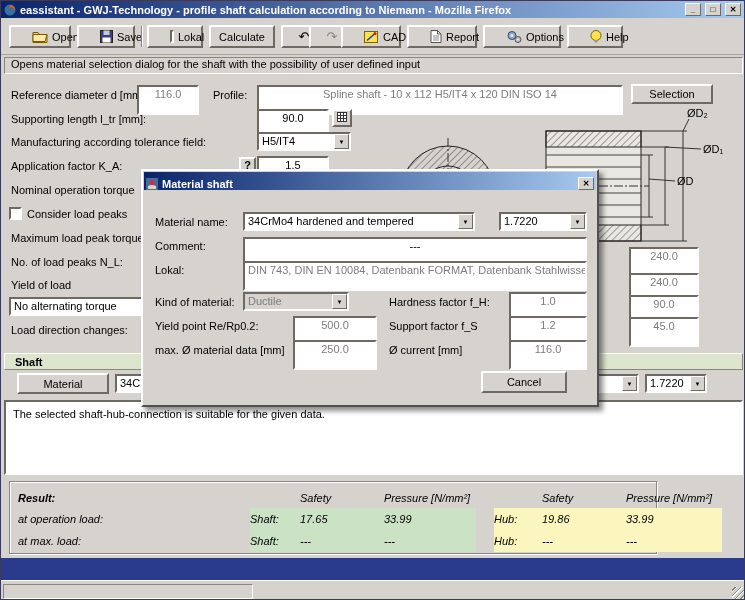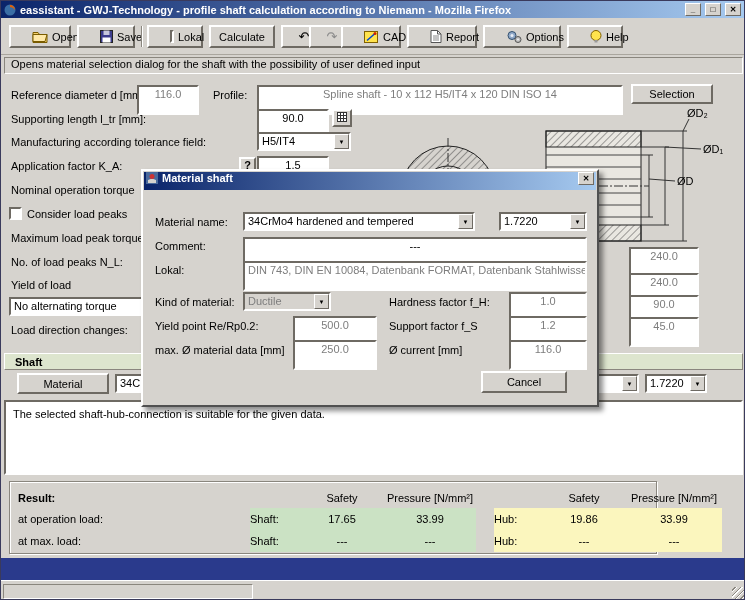--- a/index.html
+++ b/index.html
@@ -48,36 +48,36 @@
   .hintbar { position:absolute; left:3px; top:56px; width:739px; height:17px;
     border:1px solid; border-color:#8a867e #FFFFFF #FFFFFF #8a867e;
     display:flex; align-items:flex-start; padding-left:6px; }
 
   
   .sectionbar { position:absolute; left:3px; top:352px; width:739px; height:17px; background:#DDE5CE;
     border:1px solid; border-color:#FFFFFF #8a867e #8a867e #FFFFFF; display:flex; align-items:center; padding-left:10px; }
   .msgbox { position:absolute; left:3px; top:399px; width:739px; height:75px; background:#fff;
     border:2px solid; border-color:#6E6A63 #FFFFFF #FFFFFF #6E6A63; padding:5px 7px; line-height:14px; }
   .resultbox { position:absolute; left:8px; top:480px; width:648px; height:73px;
-    border:1px solid #8a867e; box-shadow:inset 1px 1px 0 #fff, 1px 1px 0 #fff; }
+    border:1px solid #8a867e; box-shadow:inset 1px 1px 0 #fff, 1px 1px 0 #fff;font-style:italic; }
   .res-row { position:absolute; left:8px; display:grid;
     grid-template-columns:232px 50px 84px 92px 18px 48px 84px 96px;
     height:22px; align-items:center; }
   .res-row .c { height:22px; line-height:22px; white-space:nowrap; }
-  .ctr { text-align:center; }
+  .ctr { }
   .g { background:#CBE2C4; }
   .y { background:#FBF6BE; }
 
   
   .dialog { position:absolute; left:140px; top:168px; width:458px; height:238px; background:#D6D3CE;
     border:2px solid; border-color:#FFFFFF #505050 #505050 #FFFFFF;
     box-shadow:4px 4px 5px rgba(0,0,0,0.45); z-index:50; }
   .dlg-title { position:absolute; left:1px; right:1px; top:1px; height:18px;
     background:linear-gradient(to right,#0A246A,#A6CAF0);
-    color:#fff; display:flex; align-items:flex-start; gap:4px; padding:0 2px; }
+    color:#fff; display:flex; align-items:flex-end; gap:4px; padding:0 2px; }
   .dlg-title .t { font-weight:bold; font-size:11px; flex:1; }
 
   
   .footer { position:absolute; left:0; top:557px; width:745px; height:22px; background:#2A3A8C; }
   .statusbar { position:absolute; left:0; top:579px; width:745px; height:21px; background:#D6D3CE; border-top:1px solid #fff; }
   .statuspanel { position:absolute; left:2px; top:3px; width:250px; height:15px;
     border:1px solid; border-color:#8a867e #FFFFFF #FFFFFF #8a867e; }
   .grip { position:absolute; right:1px; bottom:1px; width:13px; height:13px;
     background:repeating-linear-gradient(135deg,#D6D3CE 0 2px,#8a867e 2px 3px,#fff 3px 4px); }
 </style>
@@ -347,21 +347,21 @@
       <span class="arr">▼</span>
     </div>
 
     <span class="lbl" style="left:12px;top:69px">Comment:</span>
     <div class="tfield" style="left:100px;top:66px;width:344px">---</div>
 
     <span class="lbl" style="left:12px;top:93px">Lokal:</span>
     <div class="tfield ro" style="left:100px;top:90px;width:344px">DIN 743, DIN EN 10084, Datenbank FORMAT, Datenbank Stahlwissen</div>
 
     <span class="lbl" style="left:12px;top:125px">Kind of material:</span>
-    <div class="combo dis" style="left:100px;top:121px;width:88px">
+    <div class="combo dis" style="left:100px;top:121px;width:106px">
       <span class="cval">Ductile</span>
       <span class="arr">▼</span>
     </div>
     <span class="lbl" style="left:246px;top:125px">Hardness factor f_H:</span>
     <div class="tfield ro" style="left:366px;top:121px;width:78px">1.0</div>
 
     <span class="lbl" style="left:12px;top:149px">Yield point Re/Rp0.2:</span>
     <div class="tfield ro" style="left:150px;top:145px;width:84px">500.0</div>
     <span class="lbl" style="left:246px;top:149px">Support factor f_S</span>
     <div class="tfield ro" style="left:366px;top:145px;width:78px">1.2</div>

